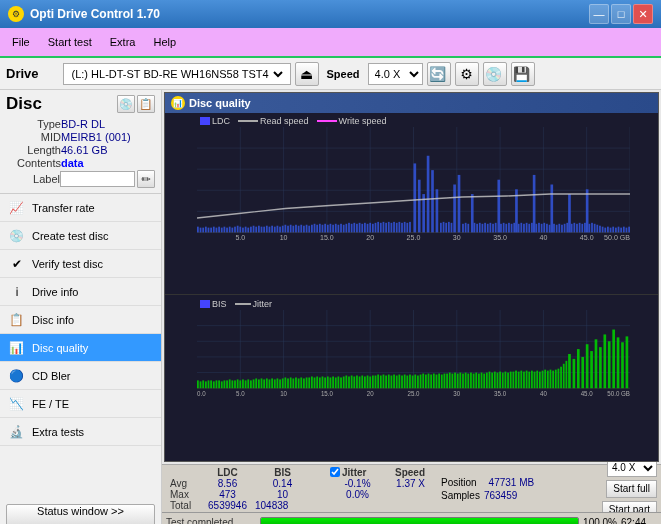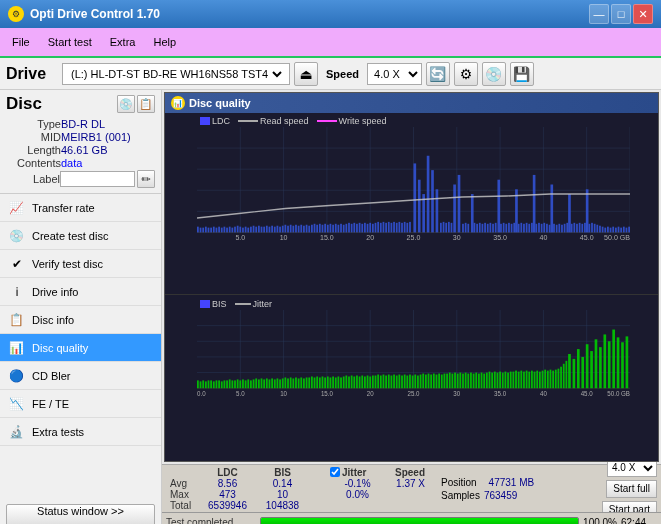--- a/index.html
+++ b/index.html
@@ -70,21 +70,21 @@
     
     .toolbar {
       background: #f0f0f0;
       border-bottom: 1px solid #ccc;
       height: 32px;
       display: flex;
       align-items: center;
       padding: 0 6px;
       gap: 4px;
     }
-    .toolbar-label { font-weight: bold; font-size: 16px; margin-right: 12px; }
+    .toolbar-label { font-weight: bold; font-size: 13px; margin-right: 20px; }
     .drive-select {
       background: white;
       border: 1px solid #aaa;
       font-size: 11px;
       padding: 2px 4px;
       height: 22px;
       min-width: 200px;
       display: flex; align-items: center;
       position: relative;
     }
@@ -143,21 +143,21 @@
       display: flex; align-items: center; justify-content: center;
       font-size: 11px; cursor: pointer; border-radius: 1px;
     }
     .disc-row {
       display: flex; align-items: center;
       margin-bottom: 1px;
       font-size: 11px;
     }
     .disc-row-label { width: 55px; color: #333; text-align: right; }
     .disc-row-value { color: #00008b; font-weight: 500; }
-    .disc-row-value.data { color: blue; }
+    .disc-row-value.data { color: blue; font-weight: bold; }
     .label-input-row { display: flex; align-items: center; gap: 2px; }
     .label-input {
       border: 1px solid #aaa;
       height: 16px;
       width: 75px;
       font-size: 10px;
       padding: 0 2px;
     }
 
     
@@ -921,21 +921,21 @@
           <td style="color:#333;">Max</td>
           <td style="color:#00008b; text-align:center;">473</td>
           <td style="color:#00008b; text-align:center;">10</td>
           <td></td>
           <td style="color:#00008b; text-align:center;">0.0%</td>
           <td></td>
         </tr>
         <tr>
           <td style="color:#333;">Total</td>
           <td style="color:#00008b; text-align:center;">6539946</td>
-          <td style="color:#00008b; text-align:center;">104838</td>
+          <td style="color:#00008b; ">104838</td>
           <td></td>
           <td></td>
           <td></td>
         </tr>
       </tbody>
         </table>
 
       <div style="margin-left: 8px; display:flex; flex-direction:column; gap:2px; font-size:10px;">
         <div style="display:flex; gap:12px;">
           <span>Position</span>

